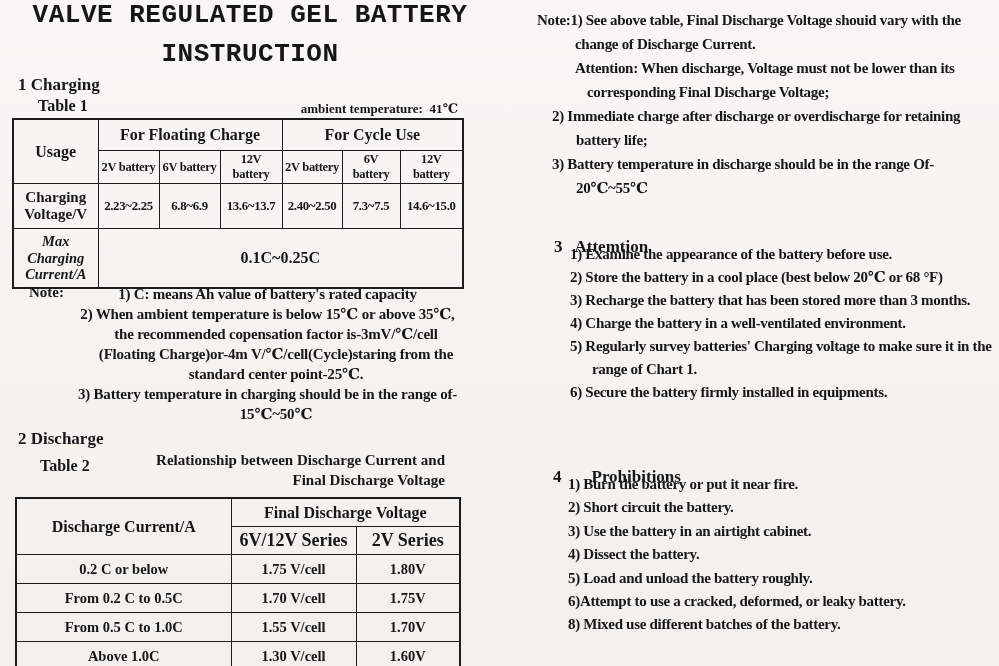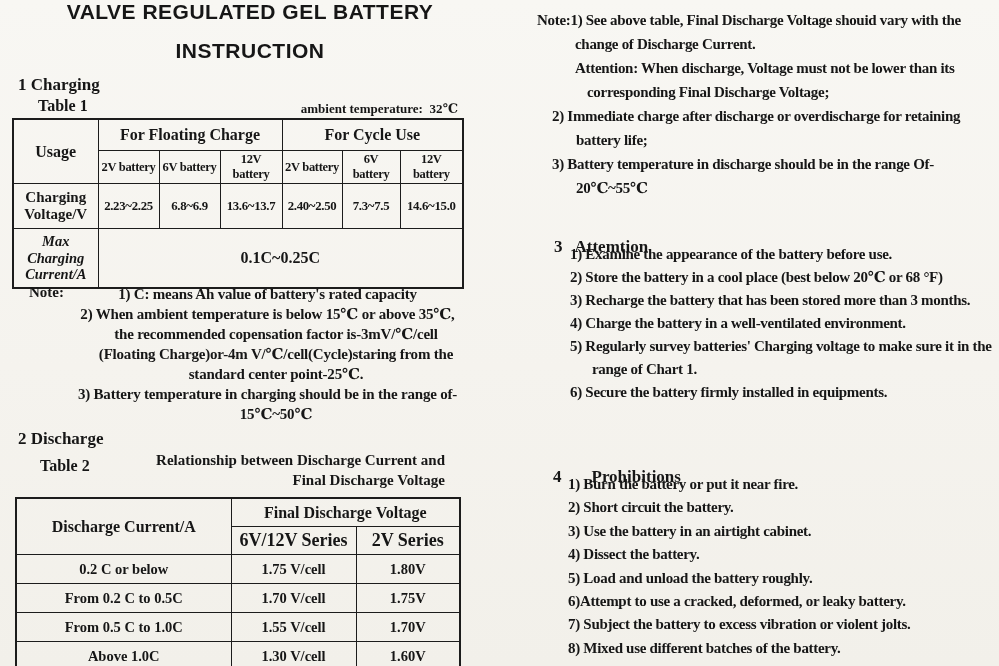--- a/index.html
+++ b/index.html
@@ -11,22 +11,22 @@
     color:#161616;
   }
   .page{
     position:relative;width:999px;height:666px;overflow:hidden;
     background:linear-gradient(180deg,#f8f7f3 0%,#f5f3ee 55%,#f2f0ea 100%);
   }
   .abs{position:absolute;}
 
   
   .title-line{left:0;top:8;width:500px;text-align:center;
-    font-family:Liberation Sans, sans-serif;
-    font-weight:bold;font-size:21px;letter-spacing:.5px;}
+    font-family:Liberation Mono, monospace;
+    font-weight:bold;font-size:26px;letter-spacing:.5px;}
   .title-line2{top:39px;}
   .sec-head{font-size:17px;white-space:pre;}
   .h-charging{left:18px;top:75px;}
   .lbl-table1{left:38px;top:97px;font-size:16px;}
   .ambient{left:260px;top:101px;width:198px;text-align:right;font-size:13px;white-space:pre;}
 
   table{border-collapse:collapse;table-layout:fixed;}
   td{border:1.5px solid #1c1c1c;text-align:center;vertical-align:middle;padding:1px 2px;overflow:hidden;margin-top:20px;}
   .t1{left:12px;top:118px;width:450px;border:2px solid #1c1c1c;}
   .t1 .r1 td{height:28px;font-size:16px;}
@@ -77,21 +77,21 @@
 </head>
 <body>
 
 <div class="page">
 
   <div class="abs title-line">VALVE REGULATED GEL  BATTERY</div>
   <div class="abs title-line title-line2">INSTRUCTION</div>
 
   <div class="abs sec-head h-charging">1 Charging</div>
   <div class="abs lbl-table1">Table 1</div>
-  <div class="abs ambient">ambient temperature:  32℃</div>
+  <div class="abs ambient">ambient temperature:  41℃</div>
 
   <table class="abs t1">
     <colgroup>
       <col style="width:85px">
         <col style="width:61px">
         <col style="width:61px">
         <col style="width:62px">
       <col style="width:60px">
         <col style="width:58px">
         <col style="width:63px">
@@ -202,17 +202,16 @@
   <div class="abs sec-head h-prohibitions">
     <span class="num">4</span><span>Prohibitions</span>
   </div>
   <div class="abs pro-items rtext">
     <p>1) Burn the battery or put it near fire.</p>
     <p>2) Short circuit the battery.</p>
     <p>3) Use the battery in an airtight cabinet.</p>
     <p>4) Dissect the battery.</p>
     <p>5) Load and unload the battery roughly.</p>
     <p>6)Attempt to use a cracked, deformed, or leaky battery.</p>
-    <p>7) Subject the battery to excess vibration or violent jolts.</p>
     <p>8) Mixed use different batches of the battery.</p>
   </div>
 
 </div>
 
 </body></html>

